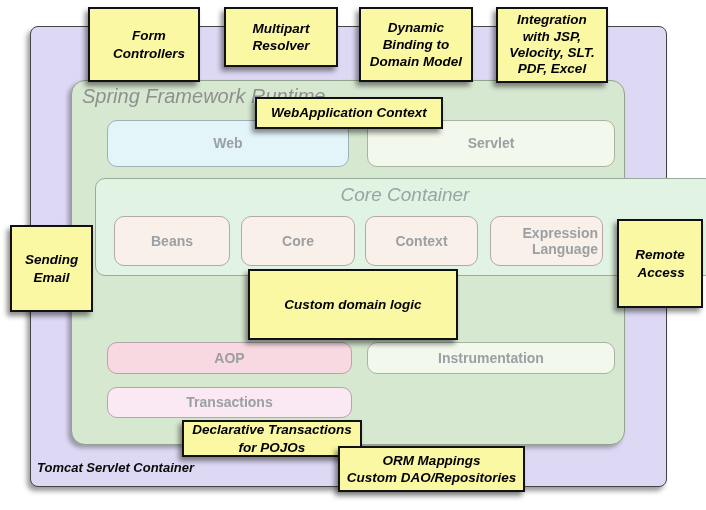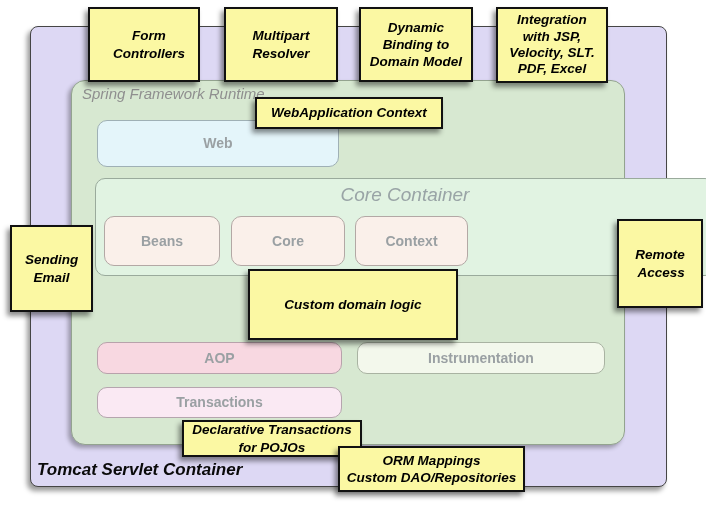--- a/index.html
+++ b/index.html
@@ -14,40 +14,41 @@
   
   .tomcat-box{
     position:absolute;left:30px;top:26px;width:637px;height:461px;
     background:var(--purple-bg,#ddd8f4);
     border:1.5px solid #454545;border-radius:8px;
     box-shadow:-3px 4px 5px rgba(0,0,0,0.40);
     box-sizing:border-box;
   }
   .tomcat-label{
     position:absolute;left:37px;top:460px;
-    font-size:17px;font-weight:bold;font-style:italic;color:#0a0a0a;
+    font-size:13px;font-weight:bold;font-style:italic;color:#0a0a0a;
   }
   .runtime-box{
     position:absolute;left:71px;top:80px;width:554px;height:365px;
     background:var(--runtime-bg,#d7e8d1);
     border:1.5px solid #93a38f;border-radius:14px;
     box-shadow:-3px 3px 4px rgba(0,0,0,0.30);
     box-sizing:border-box;
   }
   .runtime-label{
     position:absolute;left:82px;top:85px;
-    font-size:15px;font-style:italic;color:#8f8f8f;text-align:right;
+    font-size:20px;font-style:italic;color:#8f8f8f;text-align:right;
   }
 
   
   .module{
     position:absolute;box-sizing:border-box;border-radius:10px;
     display:flex;align-items:center;justify-content:center;text-align:right;
     font-size:14px;font-weight:bold;color:var(--label-gray,#9aa0a3);
     line-height:1.15;
+    margin-left:10px;
   }
   .web-box{left:97px;top:120px;width:242px;height:47px;
     background:var(--web-bg,#e4f5fa);border:1.5px solid #9fb0b5;}
   .servlet-box{left:357px;top:120px;width:248px;height:47px;
     background:var(--servlet-bg,#f3f8ec);border:1.5px solid #a9b3a2;}
   .core-container{
     position:absolute;left:95px;top:178px;width:620px;height:98px;
     background:var(--core-bg,#e1f3e2);
     border:1.5px solid #9aaa9c;border-radius:10px;box-sizing:border-box;
   }
@@ -74,21 +75,21 @@
   .note{
     position:absolute;z-index:10;box-sizing:border-box;
     background:var(--note-bg,#fbf8a3);
     border:2px solid #111;
     box-shadow:-3px 4px 5px rgba(0,0,0,0.45);
     display:flex;align-items:center;justify-content:center;text-align:center;
     font-size:13.5px;font-weight:bold;font-style:italic;color:#000;
     line-height:1.28;white-space:pre-line;padding:2px;
   }
   .note-form{left:88px;top:7px;width:112px;height:75px;padding-left:12px;}
-  .note-multipart{left:224px;top:7px;width:114px;height:75px;}
+  .note-multipart{left:224px;top:7px;width:114px;height:60px;}
   .note-dynamic{left:359px;top:7px;width:114px;height:75px;}
   .note-integration{left:496px;top:7px;width:112px;height:76px;line-height:1.22;}
   .note-webapp{left:255px;top:97px;width:188px;height:32px;}
   .note-email{left:10px;top:225px;width:83px;height:87px;}
   .note-remote{left:617px;top:219px;width:86px;height:89px;text-align:right;}
   .note-custom{left:248px;top:269px;width:210px;height:71px;}
   .note-declarative{left:182px;top:420px;width:180px;height:37px;}
   .note-ormmap{left:338px;top:446px;width:187px;height:46px;}
 </style>
 </head>
@@ -97,32 +98,38 @@
 <div id="canvas">
 
   <div class="tomcat-box"></div>
 
   <div class="runtime-box"></div>
   <div class="runtime-label">Spring Framework Runtime</div>
 
   <div class="module web-box">
     <span>Web</span>
   </div>
+  <div class="module servlet-box">
+    <span>Servlet</span>
+  </div>
 
   <div class="core-container">
     <div class="core-title">Core Container</div>
   </div>
   <div class="module core-item beans-box">
     <span>Beans</span>
   </div>
   <div class="module core-item core-box">
     <span>Core</span>
   </div>
   <div class="module core-item context-box">
     <span>Context</span>
+  </div>
+  <div class="module core-item expression-box">
+    <span>Expression Language</span>
   </div>
 
   <div class="module aop-box">
     <span>AOP</span>
   </div>
   <div class="module transactions-box">
     <span>Transactions</span>
   </div>
   <div class="module instrumentation-box">
     <span>Instrumentation</span>

